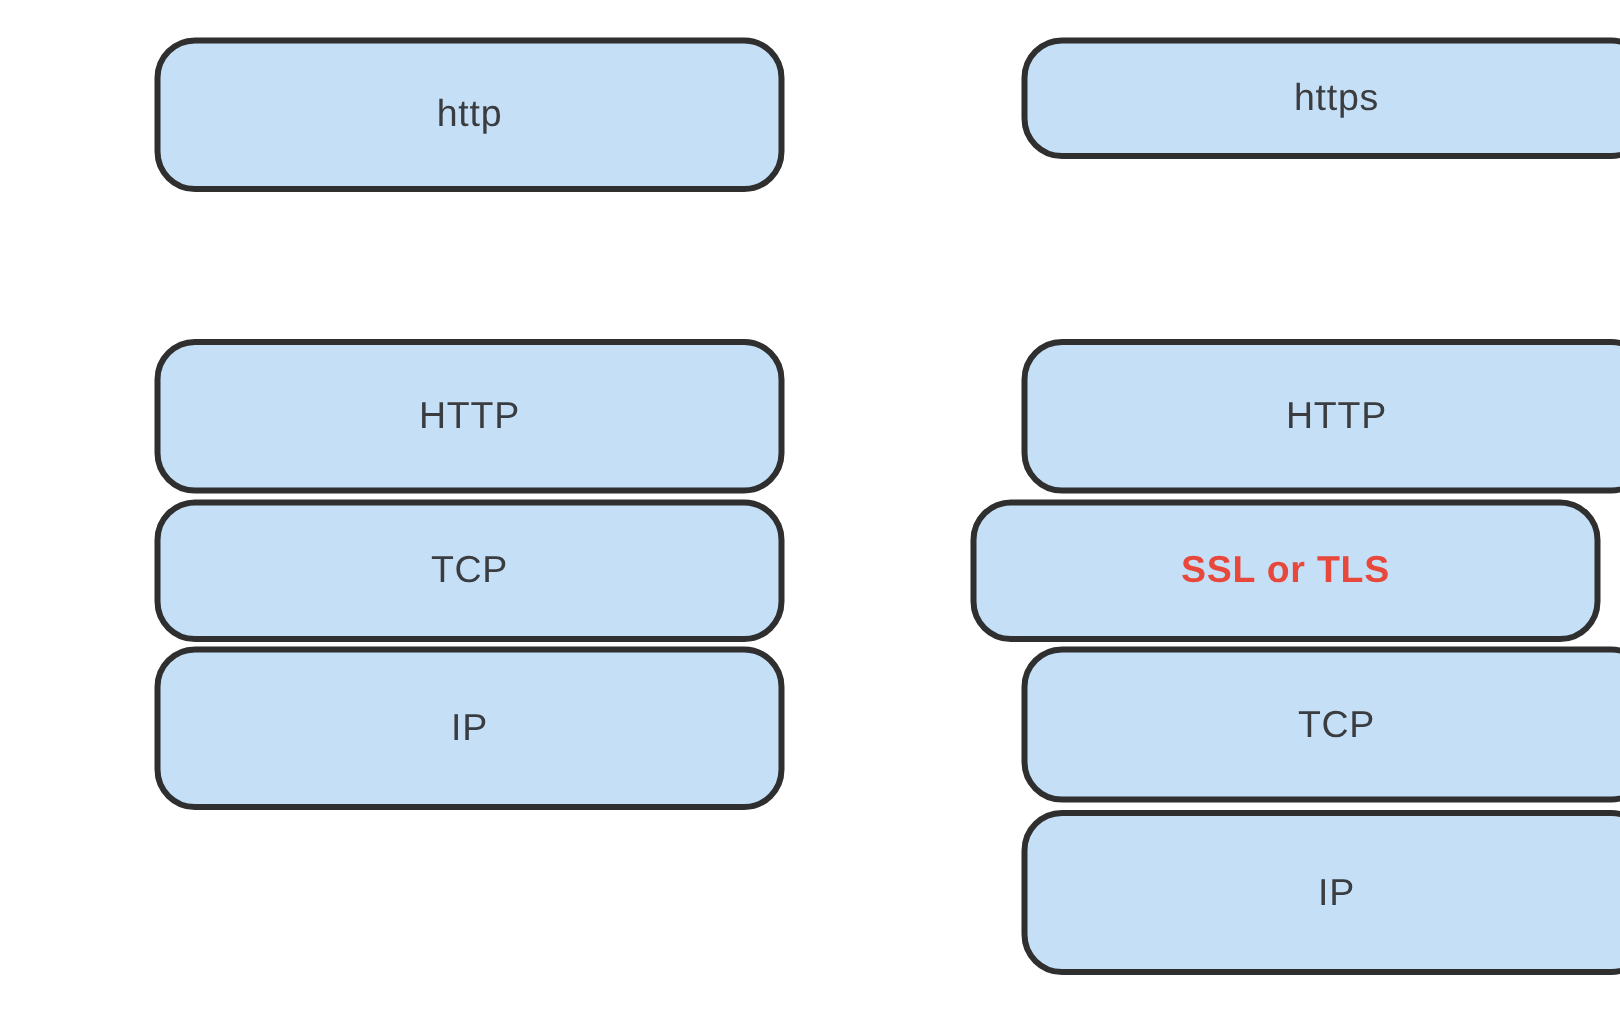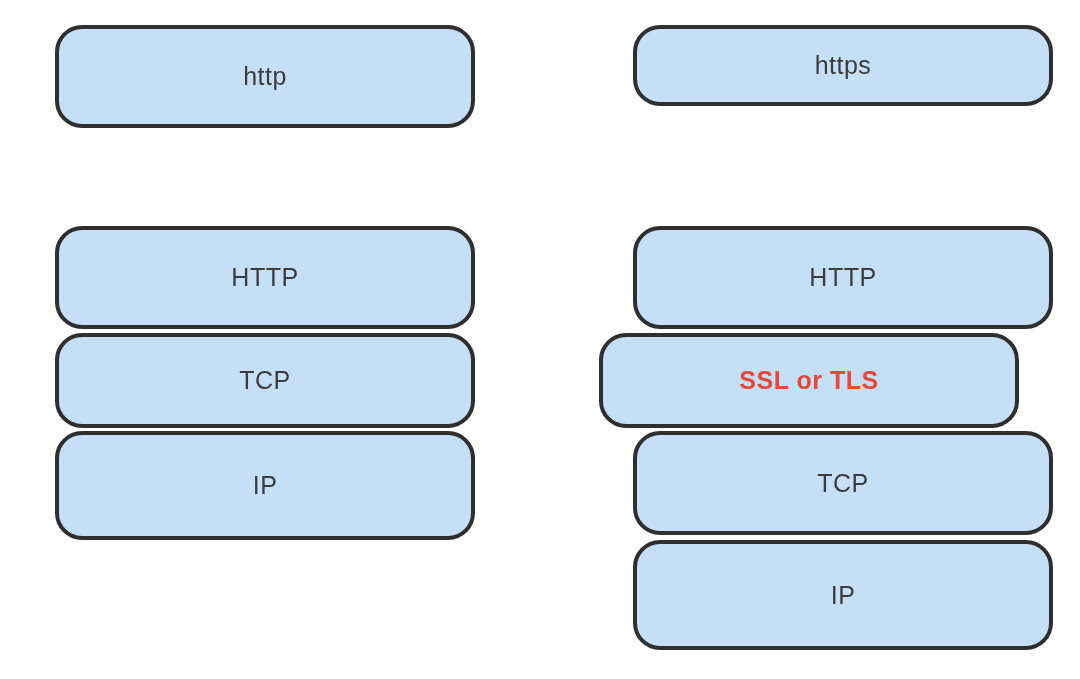--- a/index.html
+++ b/index.html
@@ -7,20 +7,21 @@
     width: 1080px;
     height: 679px;
     position: relative;
     background: var(--background, #ffffff);
     font-family: "Liberation Sans", sans-serif;
     overflow: hidden;
   }
   .diagram {
     position: absolute;
     inset: 0;
+    margin-left: 48px;
   }
   .pbox {
     position: absolute;
     box-sizing: border-box;
     background: var(--box-fill, #c5dff6);
     border: 4px solid var(--box-border, #2f2f2f);
     border-radius: 27px;
     display: flex;
     align-items: center;
     justify-content: center;

